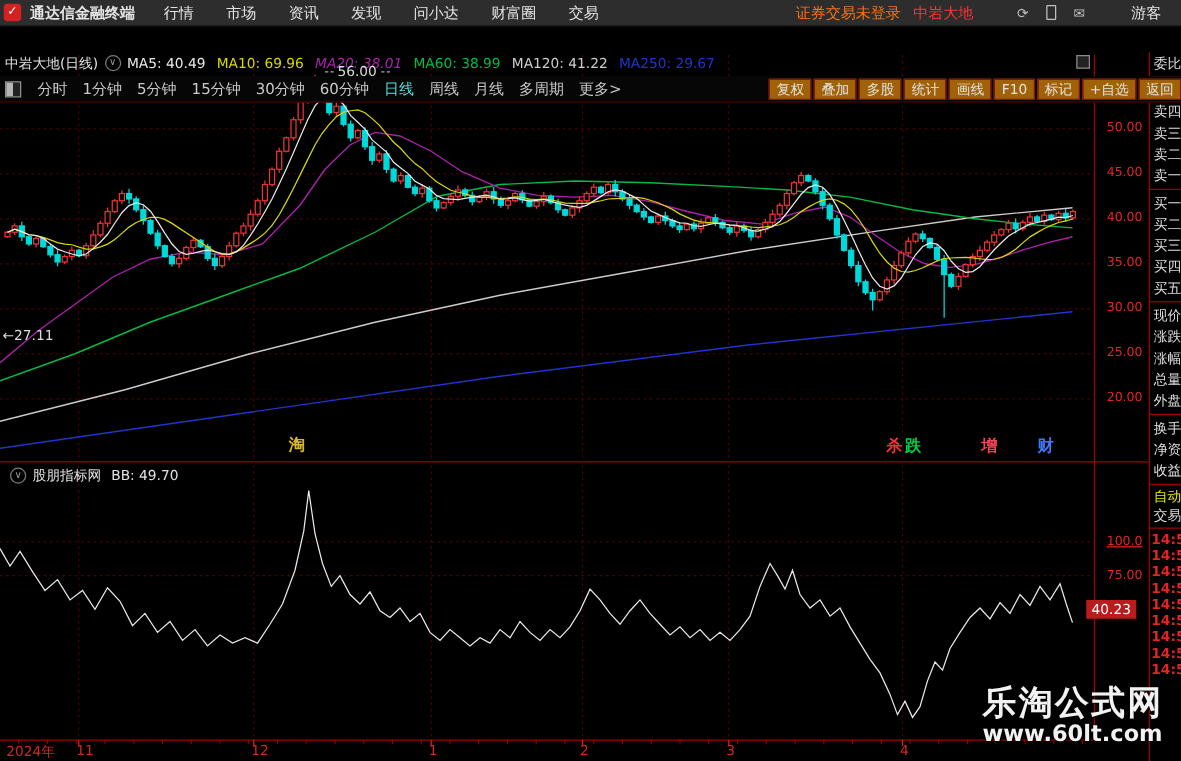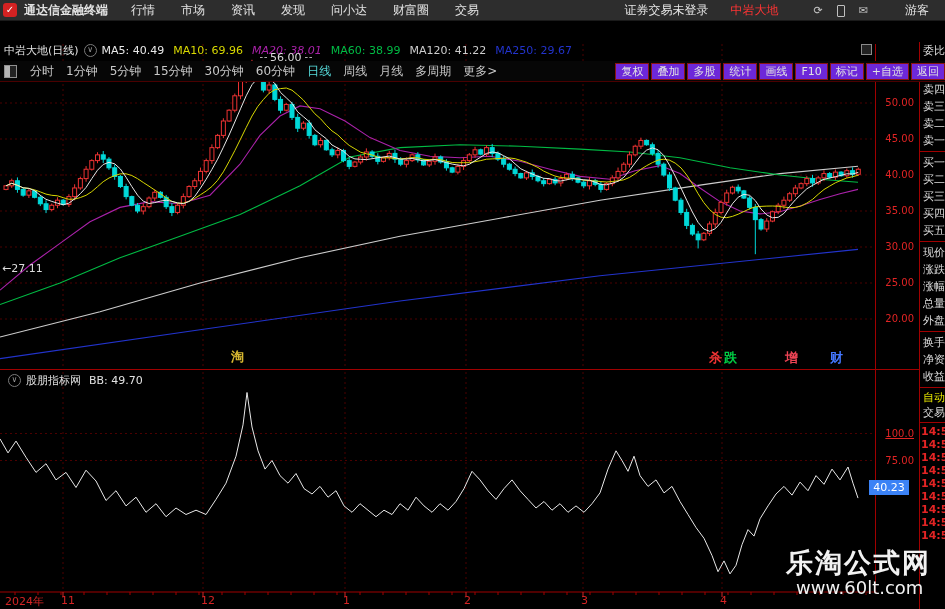--- a/index.html
+++ b/index.html
@@ -8,52 +8,52 @@
 
   
   #titlebar{position:absolute;top:0;left:0;width:945px;height:20px;background:#2d2d2d;
     border-bottom:1px solid #1a1a1a;display:flex;align-items:center;z-index:10;
     font-size:12px;color:#e3e3e3;white-space:nowrap;}
   .logo{width:14px;height:14px;background:#d42222;border-radius:3px;margin:0 5px 0 3px;
     color:#fff;font-size:10px;line-height:14px;text-align:center;font-weight:bold;flex:0 0 auto;}
   .app-title{padding:0 10px 0 2px;font-weight:bold;}
   .menu-item{padding:0 13px;}
   .tb-right{margin-left:auto;display:flex;align-items:center;}
-  .login-status{color:#e5e5e5;margin-right:22px;}
+  .login-status{color:#f97316;margin-right:10px;}
   .stock-name-top{color:#ff3434;margin-right:28px;}
   .rmenu{padding:0 8px;}
   .ticon{color:#c0c0c0;padding:0 7px;font-size:11px;}
   .mobrect{display:inline-block;width:6px;height:10px;border:1px solid #c0c0c0;border-radius:1px;vertical-align:middle;}
   .guest{margin:0 16px 0 30px;}
 
   
   #toolbar{position:absolute;top:20px;left:0;width:945px;height:20px;background:#060606;
     border-bottom:1px solid #4a0000;display:flex;align-items:center;z-index:10;
     font-size:12px;color:#cscsc;color:#c9c9c9;white-space:nowrap;margin-top:41px;}
   .tb-lefticon{width:11px;height:11px;border:1px solid #909090;background:linear-gradient(90deg,#b5b5b5 50%,#222 50%);
     margin:0 7px 0 4px;flex:0 0 auto;}
   .period{padding:0 6px;}
   .period.selected{color:#57dcdc;}
   .tb-buttons{margin-left:auto;display:flex;height:16px;align-items:center;}
   .tb-btn{border:1px solid #8a1414;color:#e2e2e2;font-size:11px;line-height:13px;
-    padding:1px 5px;margin-left:2px;background:#6d28d9;}
+    padding:1px 5px;margin-left:2px;background:#a16207;}
 
   
   #chart-svg{position:absolute;left:0;top:0;z-index:1;}
 
   
   .ovl{position:absolute;z-index:5;}
   #chart-title{top:43px;left:4px;font-size:11px;color:#e2e2e2;display:flex;align-items:center;white-space:nowrap;}
   .chev{display:inline-block;width:11px;height:11px;border:1px solid #7a7a7a;border-radius:50%;
     color:#9a9a9a;font-size:8px;line-height:10px;text-align:center;margin:0 5px;}
   .ma-item{margin-right:9px;}
   #maxi{left:861px;top:44px;width:9px;height:9px;border:1px solid #8a8a8a;background:#222;}
   #sub-title{top:373px;left:3px;font-size:11px;color:#e2e2e2;display:flex;align-items:center;white-space:nowrap;}
   .ylab{position:absolute;left:872px;width:42px;text-align:right;font-size:10px;color:#e22424;z-index:5;}
-  #bb-badge{left:869px;top:480px;width:40px;height:15px;background:#3b82f6;color:#fff;
+  #bb-badge{left:869px;top:480px;width:40px;height:15px;background:#b91c1c;color:#fff;
     font-size:11px;line-height:15px;text-align:center;}
   #left-price{top:262px;left:2px;color:#dcdcdc;font-size:11px;}
   #peak-ann{top:51px;left:257px;color:#dcdcdc;font-size:11px;display:flex;align-items:center;}
   .dashl{width:7px;border-top:1px dashed #aaa;margin:0 3px;}
   .sig{position:absolute;font-size:13px;font-weight:bold;z-index:5;line-height:14px;}
 
   
   .xlab{position:absolute;top:594px;font-size:11px;color:#d42424;z-index:5;white-space:nowrap;}
 
   
@@ -63,21 +63,21 @@
   .arow{height:15px;line-height:15px;font-size:11px;padding-left:3px;white-space:nowrap;color:#dedede;}
   .arow.auto{color:#e8e800;}
   .psep{border-top:1px solid #a00000;margin:2px 0;}
   .ptime{height:13px;line-height:13px;font-size:11px;color:#e22424;padding-left:1px;
     white-space:nowrap;font-weight:bold;}
 
   
   #watermark{position:absolute;left:786px;top:548px;z-index:20;color:#f2f2f2;
     text-shadow:1px 1px 2px #000;white-space:nowrap;}
   .wm1{font-size:27px;font-weight:bold;letter-spacing:2px;line-height:30px;}
-  .wm2{font-size:18px;font-weight:normal;line-height:20px;margin-left:10px;}
+  .wm2{font-size:18px;font-weight:bold;line-height:20px;margin-left:0;}
 </style>
 </head>
 <body>
 
 <div id="stage">
 
   <svg id="chart-svg" width="945" height="609">
       <defs>
         <clipPath id="mainclip">
           <rect x="0" y="44" width="875" height="325"></rect>

